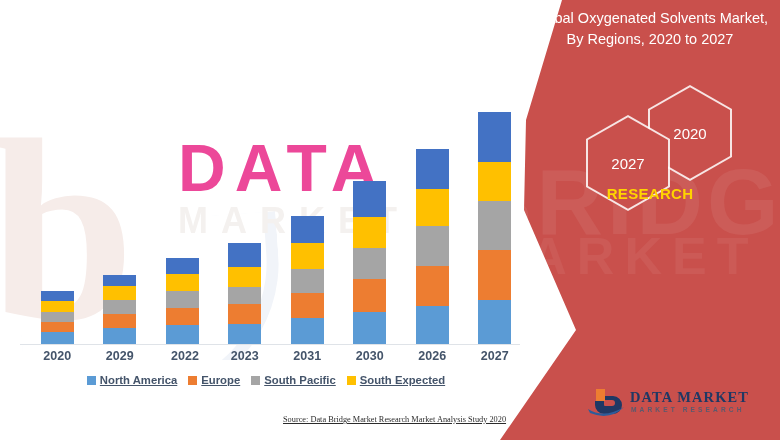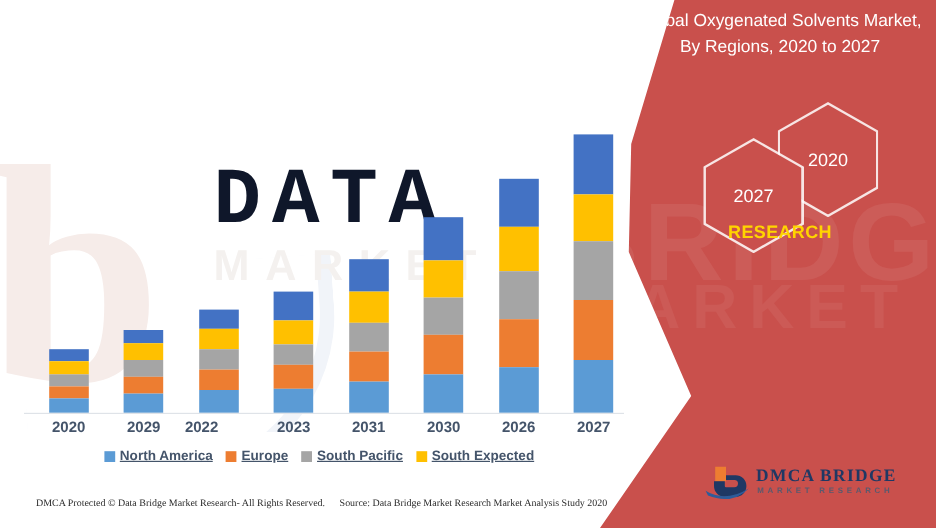--- a/index.html
+++ b/index.html
@@ -20,21 +20,21 @@
     pointer-events:none;overflow:hidden;
   }
   .wm-left .wm-b{
     position:absolute;left:-10px;top:95px;
     font-size:260px;line-height:210px;font-weight:700;
     color:#f6ece9;font-family:"Liberation Serif",serif;
   }
   .wm-left .wm-data{
     position:absolute;left:178px;top:100px;
     font-size:66px;letter-spacing:9px;font-weight:700;
-    color:#0f172a;font-family:Liberation Mono, monospace;
+    color:#ec4899;font-family:Liberation Sans, sans-serif;
   }
   .wm-left .wm-market{
     position:absolute;left:178px;top:170px;
     font-size:36px;letter-spacing:13px;font-weight:700;
     color:#f4f1ef;font-family:"Liberation Sans",sans-serif;
   }
   .wm-left .wm-swoosh{
     position:absolute;left:20px;top:190px;width:250px;height:170px;
     border-bottom:12px solid #f1f4f9;border-right:12px solid #f1f4f9;
     border-radius:0 0 140px 0;transform:rotate(-4deg);
@@ -89,20 +89,21 @@
   
   .footer-dmca{
     position:absolute;left:30px;top:415px;
     font-size:8.3px;color:#2b2b2b;
     font-family:"Liberation Serif",serif;
   }
   .footer-source{
     position:absolute;left:283px;top:415px;
     font-size:8.3px;color:#2b2b2b;
     font-family:"Liberation Serif",serif;
+    text-decoration:underline;
   }
 
   
   .red-panel{
     position:absolute;right:0;top:0;width:290px;height:440px;
     background:#c9504c;overflow:hidden;
     clip-path:polygon(72px 0, 290px 0, 290px 440px, 10px 440px,
                       86px 330px, 34px 210px, 36px 120px);
   }
   .red-panel .rp-wm{
@@ -236,21 +237,21 @@
           <div class="seg" title="South America 2027: 7.9" style="height: 39.342px; background: rgb(255, 192, 0);"></div>
           <div class="seg" title="Middle East and Africa 2027: 9.9" style="height: 49.302px; background: rgb(67, 114, 196);"></div>
         </div>
       </div>
     <div class="axis-line"></div>
   </div>
 
   <div class="xlabels" id="xlabels">
       <div class="xlabel" style="left: 7.25px;">2020</div>
       <div class="xlabel" style="left: 69.75px;">2029</div>
-      <div class="xlabel" style="left: 118px;">2022</div>
+      <div class="xlabel" style="left: 135px;">2022</div>
       <div class="xlabel" style="left: 194.75px;">2023</div>
       <div class="xlabel" style="left: 257.25px;">2031</div>
       <div class="xlabel" style="left: 319.75px;">2030</div>
       <div class="xlabel" style="left: 382.25px;">2026</div>
       <div class="xlabel" style="left: 444.75px;">2027</div>
     </div>
 
   <div class="legend" id="legend">
       <div class="legend-item">
         <span class="legend-swatch" style="background: rgb(91, 155, 213);"></span>
@@ -263,21 +264,20 @@
       <div class="legend-item">
         <span class="legend-swatch" style="background: rgb(165, 165, 165);"></span>
         <span class="legend-label">South Pacific</span>
       </div>
       <div class="legend-item">
         <span class="legend-swatch" style="background: rgb(255, 192, 0);"></span>
         <span class="legend-label">South Expected</span>
       </div>
     </div>
 
-  <div class="footer-dmca">DMCA Protected © Data Bridge Market Research- All Rights Reserved.</div>
   <div class="footer-source">Source: Data Bridge Market Research Market Analysis Study 2020</div>
 
   <div class="red-panel">
     <div class="rp-wm">BRIDGE</div>
     <div class="rp-wm2">MARKET</div>
 
     <div class="rp-title">Global Oxygenated Solvents Market, By Regions, 2020 to 2027</div>
 
     <div class="hexwrap">
       <div class="hex hex-2020">
@@ -291,18 +291,18 @@
     <div class="rp-brand">
       <div>RESEARCH</div>
     </div>
 
     <div class="rp-logo">
       <svg class="logo-mark" viewBox="0 0 40 34">
         <path d="M10 2 h9 v12 h-9 z" fill="#ED7D31"></path>
         <path d="M19 9 h8 a9 9 0 0 1 0 18 h-9 a9 9 0 0 1 -9 -9 v-4 h9 v4 a1 1 0 0 0 1 1 h7 a2 2 0 0 0 0 -6 h-7 z" fill="#1F3864"></path>
         <path d="M2 22 q16 10 36 -2 q-14 14 -34 6 z" fill="#2E5C9A"></path>
       </svg>
-      <div class="logo-text">DMCA BRIDGE</div>
+      <div class="logo-text">DATA MARKET</div>
       <div class="logo-sub">MARKET RESEARCH</div>
     </div>
   </div>
 
 </div>
 
 </body></html>

